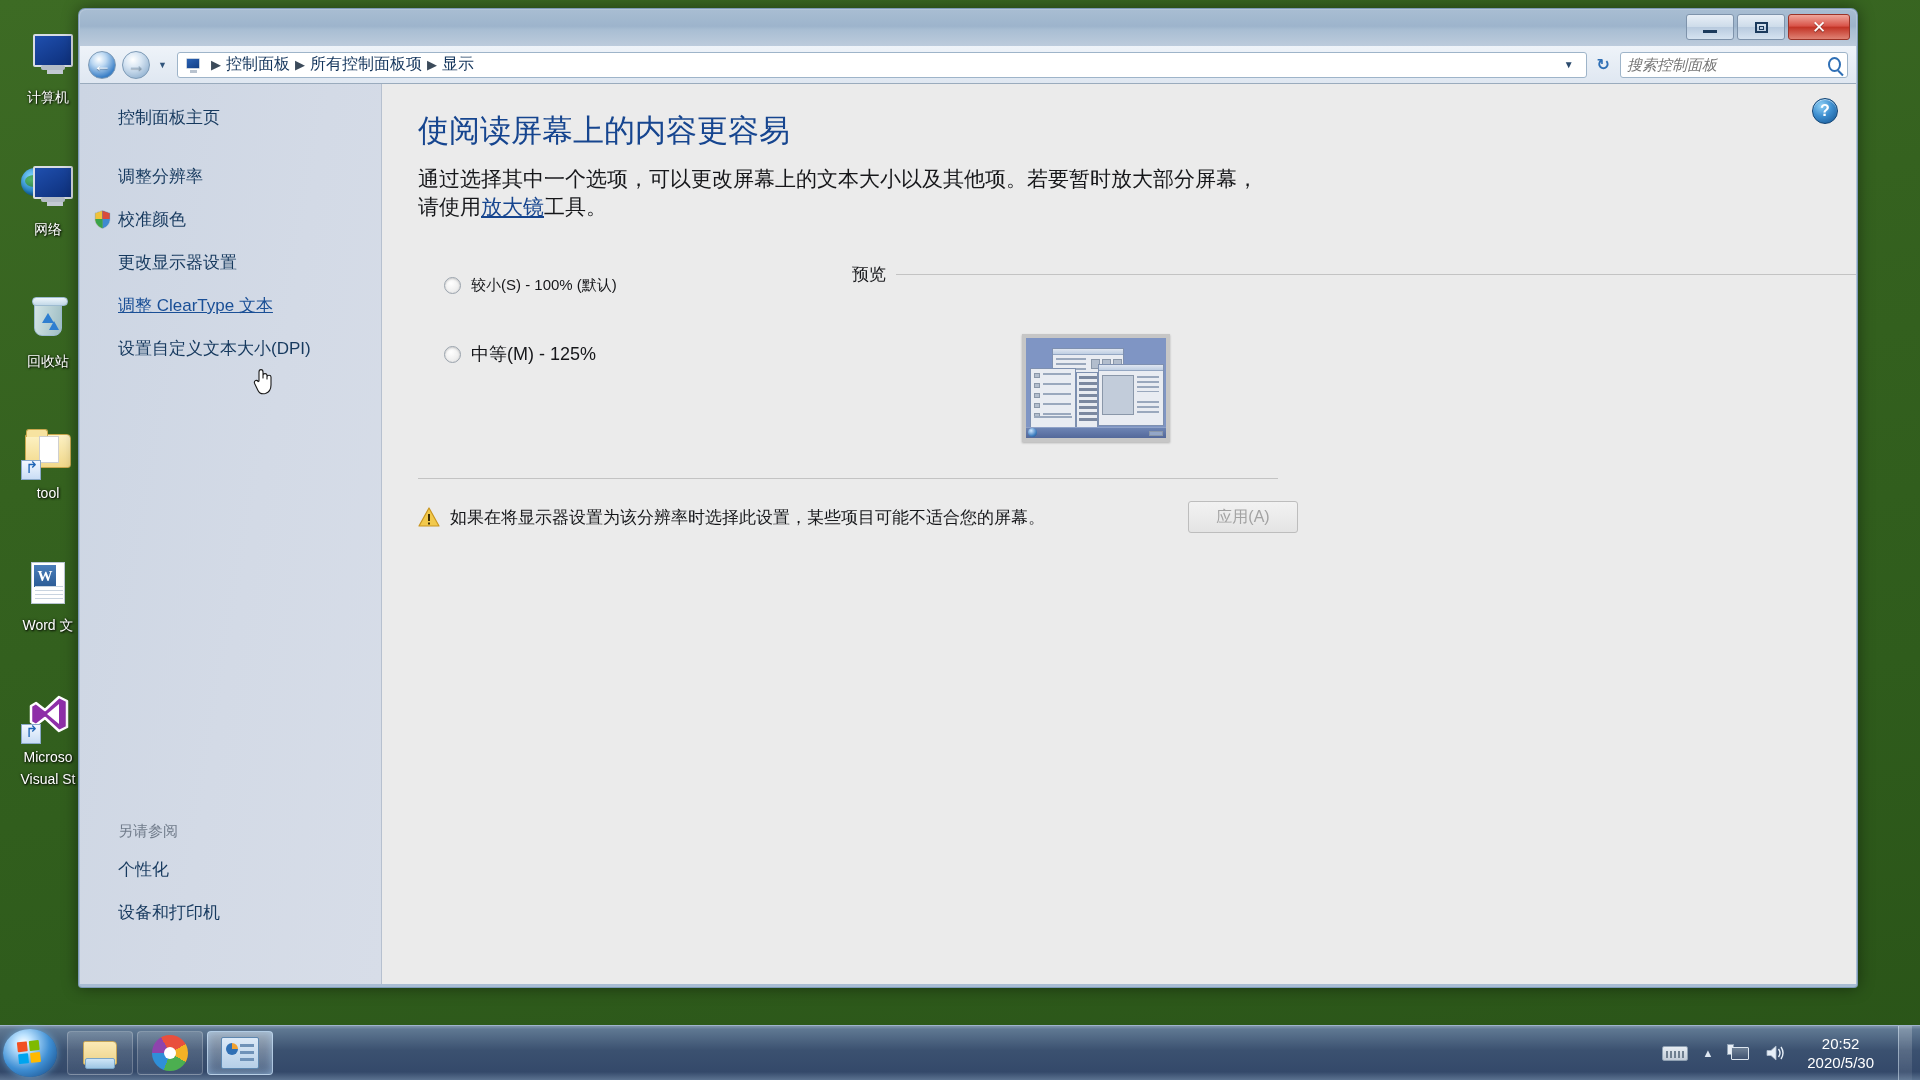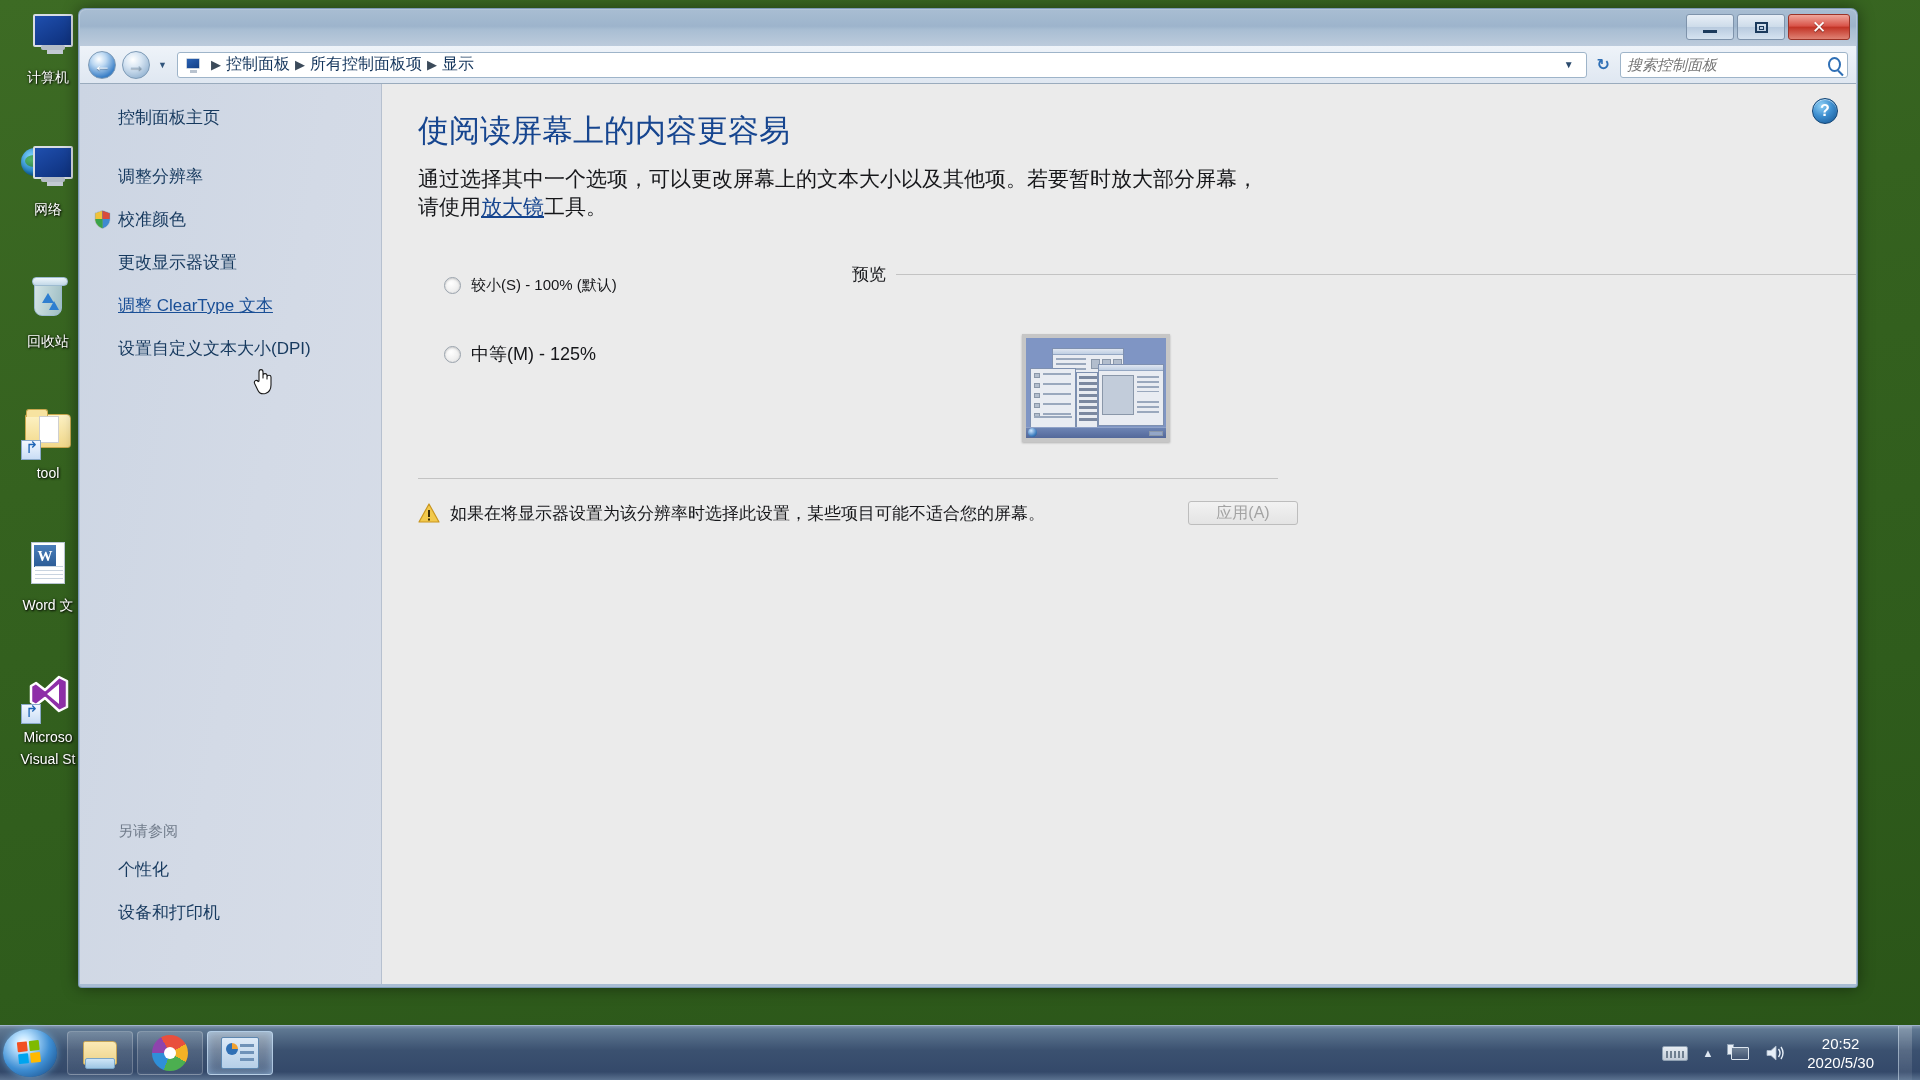--- a/index.html
+++ b/index.html
@@ -7,21 +7,21 @@
     width: 1920px; height: 1080px; overflow: hidden;
     font-family: "Liberation Sans", "DejaVu Sans", sans-serif;
   }
 
   
   #desktop {
     position: absolute; inset: 0;
     background: linear-gradient(170deg, #3d6b24 0%, #35621f 35%, #2f5c1c 70%, #2a5418 100%);
   }
   #desktop-icons {
-    position: absolute; left: 0; top: 10px; width: 96px;
+    position: absolute; left: 0; top: 30px; width: 96px;
   }
   .desk-icon {
     position: relative; width: 96px; height: 104px;
     display: flex; flex-direction: column; align-items: center;
     margin-bottom: 28px;
   }
   .desk-icon .glyph { width: 54px; height: 54px; position: relative; }
   .desk-icon .dlabel {
     margin-top: 5px; color: #ffffff; font-size: 14px; line-height: 17px;
     text-align: center; white-space: nowrap;
@@ -233,21 +233,21 @@
   .pv-taskbar { position: absolute; left: 0; right: 0; bottom: 0; height: 11px;
     background: linear-gradient(#6d84b4, #53689a); border-top: 1px solid #8fa2c8; }
   .pv-orb { position: absolute; left: 2px; bottom: 1px; width: 9px; height: 9px; border-radius: 50%;
     background: radial-gradient(circle at 35% 30%, #cfe6ff, #3f7fc0 60%, #1b4d86); }
 
   #warn-sep { margin: 36px 36px 0 0; height: 1px; background: #c3c3c3; max-width: 860px; }
   #warn-row { display: flex; align-items: center; margin-top: 22px; max-width: 880px; }
   #warn-icon { width: 22px; height: 20px; flex: none; margin-right: 10px; position: relative; }
   #warn-text { font-size: 17px; color: #16171a; flex: 1; }
   #apply-btn {
-    width: 110px; height: 24px; margin-left: 22px; flex: none;
+    width: 110px; height: 32px; margin-left: 22px; flex: none;
     background: linear-gradient(#f2f2f2, #e4e4e4); border: 1px solid #bdbdbd; border-radius: 3px;
     color: #a3a3a3; font-size: 16px; display: flex; align-items: center; justify-content: center;
     font-family: "Liberation Sans", sans-serif; cursor: default;
   }
 
   
   #taskbar {
     position: absolute; left: 0; bottom: 0; width: 1920px; height: 55px;
     background: linear-gradient(#5d6f86 0%, #43556f 10%, #2e4260 50%, #334a69 90%, #5a7falpha 100%);
     background: linear-gradient(180deg, #7f93aa 0%, #5f7892 6%, #3b5170 45%, #34496a 85%, #5b7290 100%);

